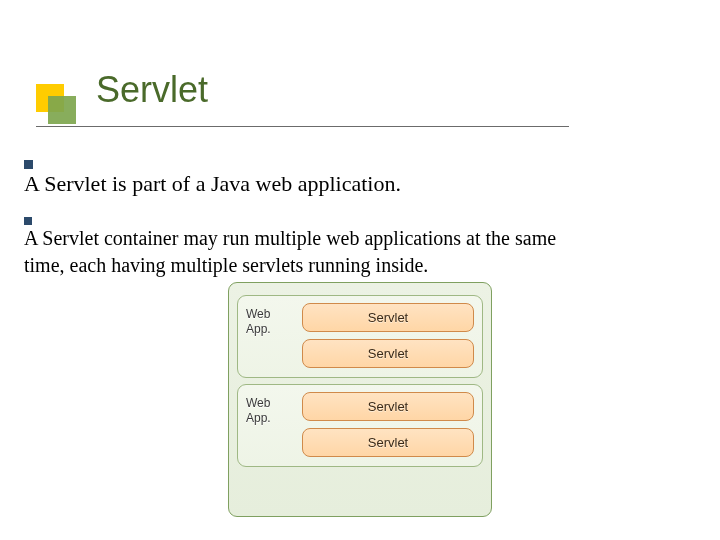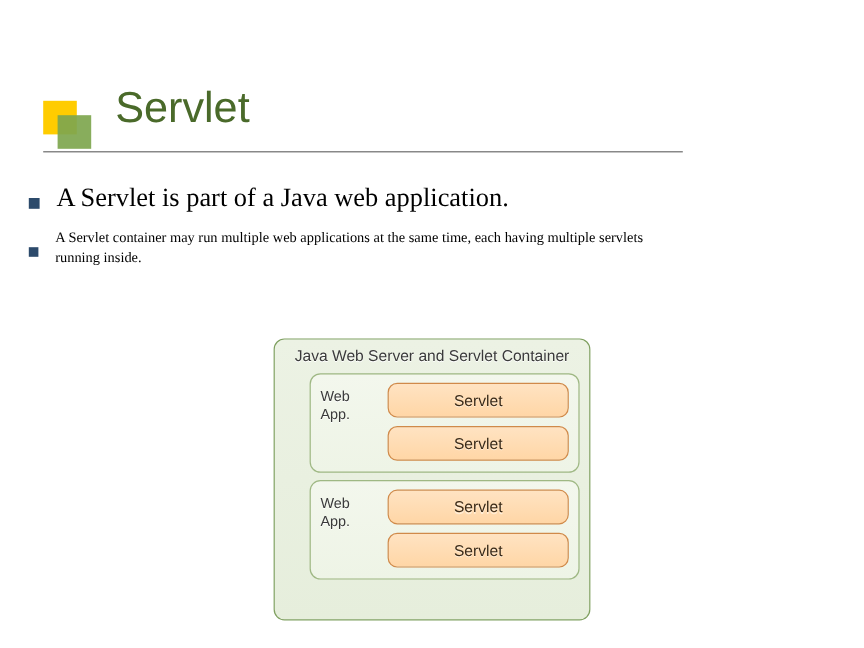--- a/index.html
+++ b/index.html
@@ -59,37 +59,38 @@
 
   
   .bullets {
     position: absolute;
     left: 24px;
     right: 34px;
     top: 150px;
   }
   .bullet {
     display: flex;
-    align-items: center;
+    align-items: flex-start;
     margin-bottom: 10px;
+    flex-direction: column;
   }
   .bullet .marker {
     flex: 0 0 auto;
     width: 9px;
     height: 9px;
     background: #2c4a6b;
     margin-top: 10px;
     margin-right: 14px;
   }
   .bullet-1 .text {
     font-size: 22px;
     line-height: 1.35;
   }
   .bullet-2 .text {
-    font-size: 12px;
+    font-size: 20px;
     line-height: 1.35;
   }
   .bullet-2 .marker {
     margin-top: 8px;
     width: 8px;
     height: 8px;
   }
 
   
   .diagram-wrap {
@@ -121,21 +122,20 @@
   .webapp {
     border: 1px solid #9fb884;
     border-radius: 9px;
     background: linear-gradient(#f3f7ed, #eef4e6);
     margin-top: 6px;
     padding: 7px 8px 9px 8px;
     display: flex;
     align-items: stretch;
     gap: 8px;
     box-sizing: border-box;
-    margin-left: 21px;
   }
   .webapp-label {
     flex: 0 0 48px;
     font-family: Verdana, Geneva, sans-serif;
     font-size: 12px;
     color: #3a3a3a;
     line-height: 1.25;
     padding-top: 4px;
     text-shadow: 0 1px 0 #fff;
   }
@@ -179,21 +179,20 @@
       <div class="text">A Servlet is part of a Java web application.</div>
     </div>
     <div class="bullet bullet-2">
       <div class="marker"></div>
       <div class="text">A Servlet container may run multiple web applications at the same time, each having multiple servlets running inside.</div>
     </div>
   </div>
 
   <div class="diagram-wrap">
     <div class="outer-box">
-      <div class="outer-title">Java Web Server and Servlet Container</div>
 
       <div class="webapp">
         <div class="webapp-label">Web App.</div>
         <div class="servlets">
           <div class="servlet">Servlet</div>
           <div class="servlet">Servlet</div>
         </div>
       </div>
 
       <div class="webapp">

